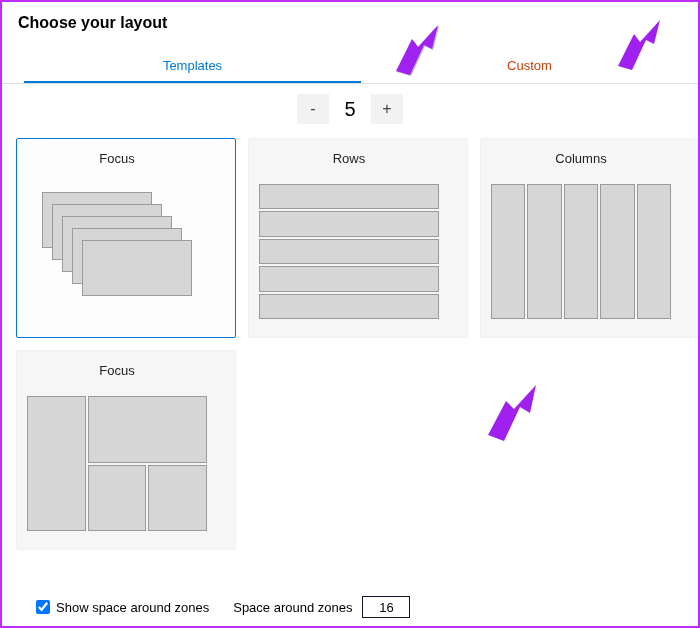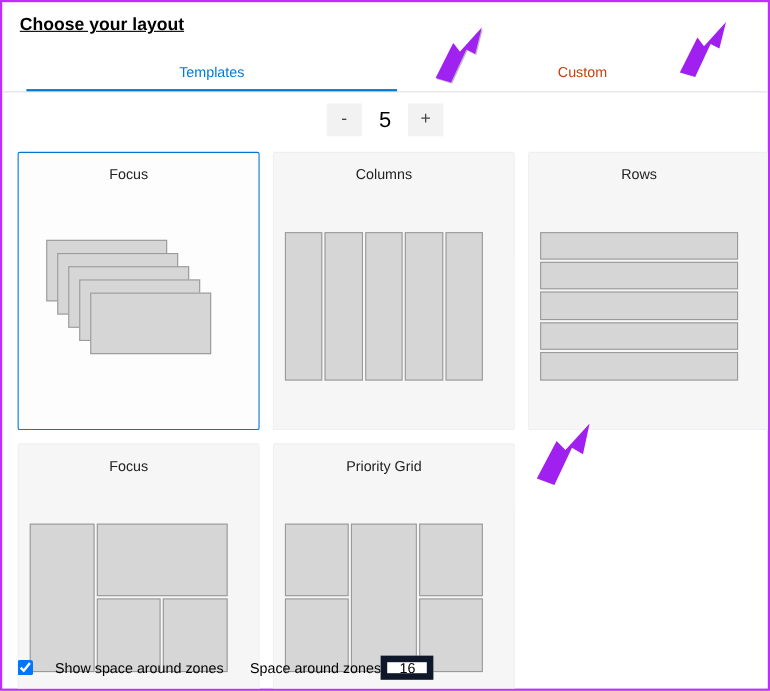--- a/index.html
+++ b/index.html
@@ -9,21 +9,20 @@
     color: #000;
     background: #fff;
     border: 2px solid #c02dff;
     width: 700px;
     height: 628px;
     overflow: hidden;
     position: relative;
   }
   .header {
     padding: 12px 16px 8px 16px;
-    text-decoration: underline;
   }
   .title {
     font-size: 16px;
     font-weight: 600;
   }
   .tabs {
     display: flex;
     border-bottom: 1px solid #e0e0e0;
     margin-top: 8px;
     padding-left: 22px;
@@ -72,21 +71,21 @@
     padding: 0 14px;
   }
   .card {
     background: #f6f6f6;
     border: 1px solid #f0f0f0;
     border-radius: 2px;
     padding: 8px 28px 10px 10px;
     display: flex;
     flex-direction: column;
     align-items: center;
-    height: 253px;
+    height: 200px;
     cursor: pointer;
   }
   .card.selected {
     border: 1.5px solid #0078d4;
     background: #fdfdfd;
   }
   .card-title {
     font-size: 13px;
     margin: 4px 0 10px 0;
     font-weight: 400;
@@ -180,34 +179,36 @@
     left: 14px;
     right: 14px;
     display: flex;
     align-items: center;
     gap: 24px;
     font-size: 13px;
   }
   .chk {
     display: flex;
     align-items: center;
-    gap: 20px;
+    gap: 6px;
+    margin-left: 20px;
   }
   .chk input {
     width: 14px;
     height: 14px;
   }
   .space-field {
     display: flex;
     align-items: center;
+    gap: 10px;
   }
   .space-field input {
     width: 48px;
     height: 22px;
-    border: 6px solid #0f172a;
+    border: 1px solid #0f172a;
     text-align: center;
     font-size: 13px;
   }
   
   .arrow {
     position: absolute;
     pointer-events: none;
   }
 </style>
 </head>
@@ -237,36 +238,36 @@
         <div class="focus-pane" style="left:0;top:0"></div>
         <div class="focus-pane" style="left:10px;top:12px"></div>
         <div class="focus-pane" style="left:20px;top:24px"></div>
         <div class="focus-pane" style="left:30px;top:36px"></div>
         <div class="focus-pane" style="left:40px;top:48px"></div>
       </div>
     </div>
   </div>
 
   <div class="card">
+    <div class="card-title">Rows</div>
+    <div class="preview">
+      <div class="rows">
+          <div></div>
+          <div></div>
+          <div></div>
+          <div></div>
+          <div></div>
+        </div>
+    </div>
+  </div>
+
+  <div class="card">
     <div class="card-title">Columns</div>
     <div class="preview">
       <div class="cols">
-          <div></div>
-          <div></div>
-          <div></div>
-          <div></div>
-          <div></div>
-        </div>
-    </div>
-  </div>
-
-  <div class="card">
-    <div class="card-title">Rows</div>
-    <div class="preview">
-      <div class="rows">
           <div></div>
           <div></div>
           <div></div>
           <div></div>
           <div></div>
         </div>
     </div>
   </div>
 
   <div class="card">
@@ -274,32 +275,20 @@
     <div class="preview">
       <div class="grid-preview">
         <div class="tall"></div>
         <div class="wide"></div>
         <div></div>
         <div></div>
       </div>
     </div>
   </div>
 
-  <div class="card">
-    <div class="card-title">Priority Grid</div>
-    <div class="preview">
-      <div class="pgrid">
-        <div></div>
-        <div class="center"></div>
-        <div></div>
-        <div></div>
-        <div></div>
-      </div>
-    </div>
-  </div>
 
 </div>
 
 <div class="footer">
   <label class="chk">
     <input type="checkbox" checked="" style="">
     <span>Show space around zones</span>
   </label>
   <div class="space-field">
     <span>Space around zones</span>

